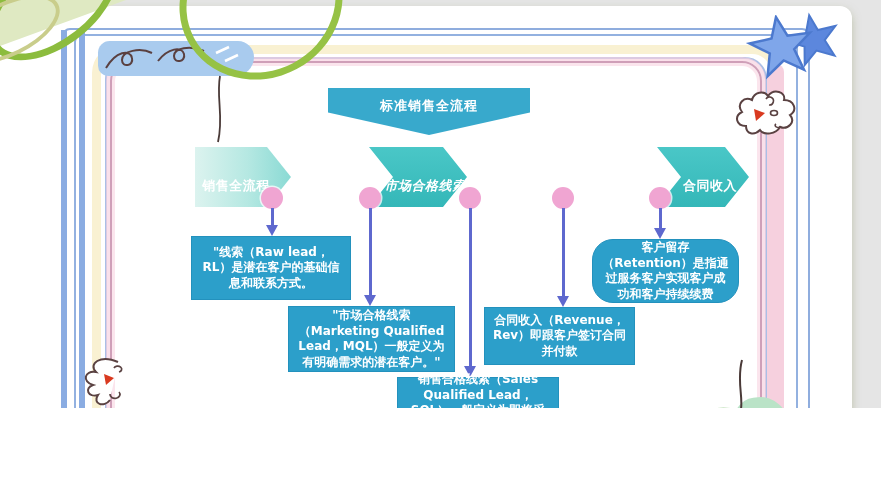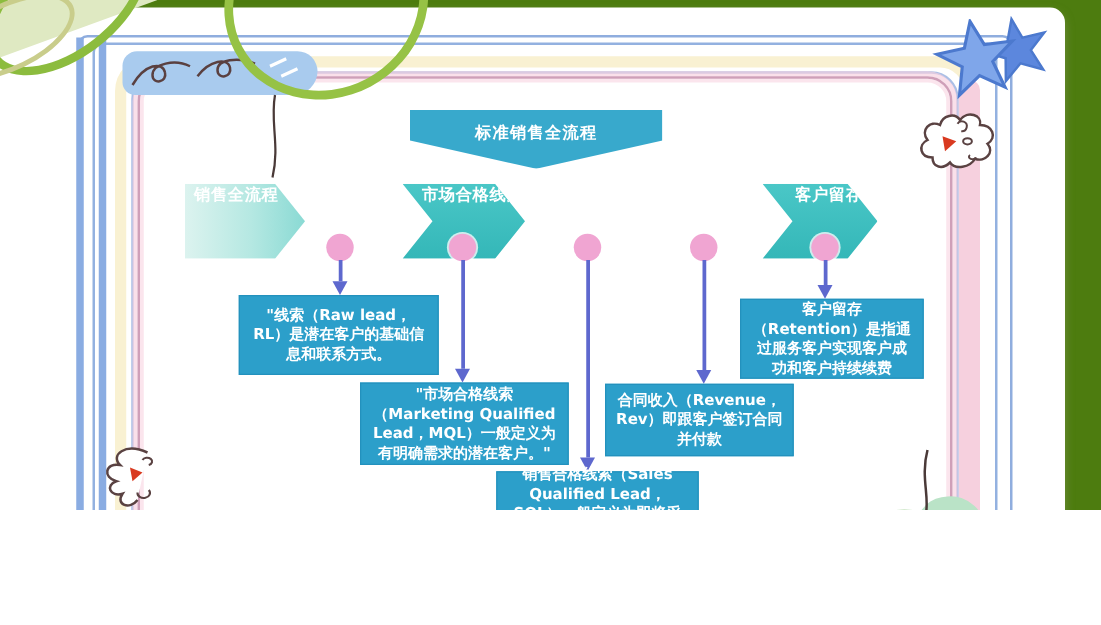--- a/index.html
+++ b/index.html
@@ -1,17 +1,17 @@
 <!DOCTYPE html>
 <html><head>
 <meta charset="utf-8">
 <style>
   html,body{margin:0;padding:0;}
   body{font-family:"DejaVu Sans","Liberation Sans",sans-serif;}
-  #stage{position:relative;width:881px;height:408px;background:#4d7c0f;overflow:hidden;}
+  #stage{position:relative;width:881px;height:408px;background:#e5e5e5;overflow:hidden;}
 
   
   .sheet{position:absolute;left:-14px;top:6px;width:866px;height:478px;background:#ffffff;
          border-radius:12px;box-shadow:0 4px 8px rgba(150,160,110,.5);}
   .corner-green{position:absolute;left:0;top:0;width:126px;height:46px;background:#dfe9c2;
          clip-path:polygon(0 0,100% 0,0 100%);}
   .frame{position:absolute;box-sizing:border-box;border-style:solid;background:transparent;}
   .f-blue-outer{left:62px;top:28px;width:748px;height:430px;border-width:2px;border-color:#8fadde;border-radius:8px;}
   .f-blue-inner{left:74px;top:34px;width:724px;height:417px;border-width:2px;border-color:#93b1e0;border-radius:8px;}
   .f-yellow{left:92px;top:45px;width:688px;height:418px;border-width:9px;border-color:#f9f1d2;border-radius:28px;}
@@ -30,22 +30,22 @@
   .mint{position:absolute;left:733px;top:397px;width:58px;height:68px;background:#bae3c7;border-radius:42% 50% 46% 52%;transform:rotate(-7deg);}
   .hatch{position:absolute;width:52px;height:2.5px;background:#5c4a49;border-radius:2px;}
   .thread{position:absolute;}
   svg{display:block;}
 
   
   .banner{position:absolute;left:328px;top:88px;width:202px;height:47px;background:#38a9cc;
           clip-path:polygon(0 0,100% 0,100% 52%,50% 100%,0 52%);
           color:#fff;font-weight:bold;font-size:13px;text-align:center;padding-top:9px;box-sizing:border-box;letter-spacing:1px;}
   .chev{position:absolute;top:147px;height:60px;color:#fff;font-weight:bold;font-size:13px;
-        display:flex;align-items:flex-start;justify-content:center;box-sizing:border-box;
-        padding-bottom:12px;white-space:nowrap;letter-spacing:0.5px;}
+        display:flex;align-items:flex-end;justify-content:center;box-sizing:border-box;
+        padding-bottom:12px;white-space:nowrap;letter-spacing:0.5px;margin-left:47px;}
   .chev.mid{clip-path:polygon(0 0,calc(100% - 24px) 0,100% 50%,calc(100% - 24px) 100%,0 100%,24px 50%);
         background:linear-gradient(180deg,#4ac7c7,#34b7b8);padding-left:14px;}
   .chev.first{clip-path:polygon(0 0,calc(100% - 24px) 0,100% 50%,calc(100% - 24px) 100%,0 100%);
         background:linear-gradient(90deg,#dcf3ef 0%,#b5e8e2 55%,#8adad4 100%);padding-right:14px;}
   .dot{position:absolute;top:187px;width:22px;height:22px;border-radius:50%;background:#f0a5d2;
        box-shadow:0 0 0 1.5px rgba(255,255,255,.75);}
   .vline{position:absolute;width:3px;background:#5e68ce;}
   .ahead{position:absolute;width:0;height:0;border-left:6.5px solid transparent;border-right:6.5px solid transparent;
          border-top:11px solid #5e68ce;}
   .cbox{position:absolute;background:#2c9fca;border:1px solid #2391bd;color:#fff;font-weight:bold;
@@ -116,25 +116,25 @@
   <div class="loop" style="left:662px;top:418px;width:244px;height:96px;border:9px solid #57ad45;transform:rotate(17deg);"></div>
   <div class="loop" style="left:766px;top:432px;width:222px;height:86px;border:9px solid #edd23f;transform:rotate(11deg);"></div>
 
   <div class="banner">
     <span>标准销售全流程</span>
   </div>
 
   <div class="chev first" style="left:148px;width:96px;">
     <span>销售全流程</span>
   </div>
-  <div class="chev mid" style="left:322px;width:98px;">
+  <div class="chev mid" style="left:322px;width:98px;font-style:italic;">
     <span>市场合格线索</span>
   </div>
   <div class="chev mid" style="left:610px;width:92px;">
-    <span>客户留存</span>
+    <span>合同收入</span>
   </div>
 
   <div class="dot" style="left:261px;"></div>
   <div class="dot" style="left:359px;"></div>
   <div class="dot" style="left:459px;"></div>
   <div class="dot" style="left:552px;"></div>
   <div class="dot" style="left:649px;"></div>
 
   <div class="vline" style="left:270.5px;top:208px;height:17px;"></div>
   <div class="ahead" style="left:265.5px;top:225px;"></div>
@@ -152,17 +152,17 @@
   </div>
   <div class="cbox" style="left:288px;top:306px;width:167px;height:66px;">
     <span>"市场合格线索（Marketing Qualified Lead，MQL）一般定义为有明确需求的潜在客户。"</span>
   </div>
   <div class="cbox" style="left:397px;top:377px;width:162px;height:68px;">
     <span>销售合格线索（Sales Qualified Lead，SQL）一般定义为即将采购、需要销售跟进签约的潜在客户</span>
   </div>
   <div class="cbox" style="left:484px;top:307px;width:151px;height:58px;justify-content:flex-end;">
     <span>合同收入（Revenue，Rev）即跟客户签订合同并付款</span>
   </div>
-  <div class="cbox" style="left:592px;top:239px;width:147px;height:64px;">
+  <div class="cbox" style="left:592px;top:239px;width:147px;height:64px;border-radius:21px;">
     <span>客户留存（Retention）是指通过服务客户实现客户成功和客户持续续费</span>
   </div>
 
 </div>
 
 </body></html>

